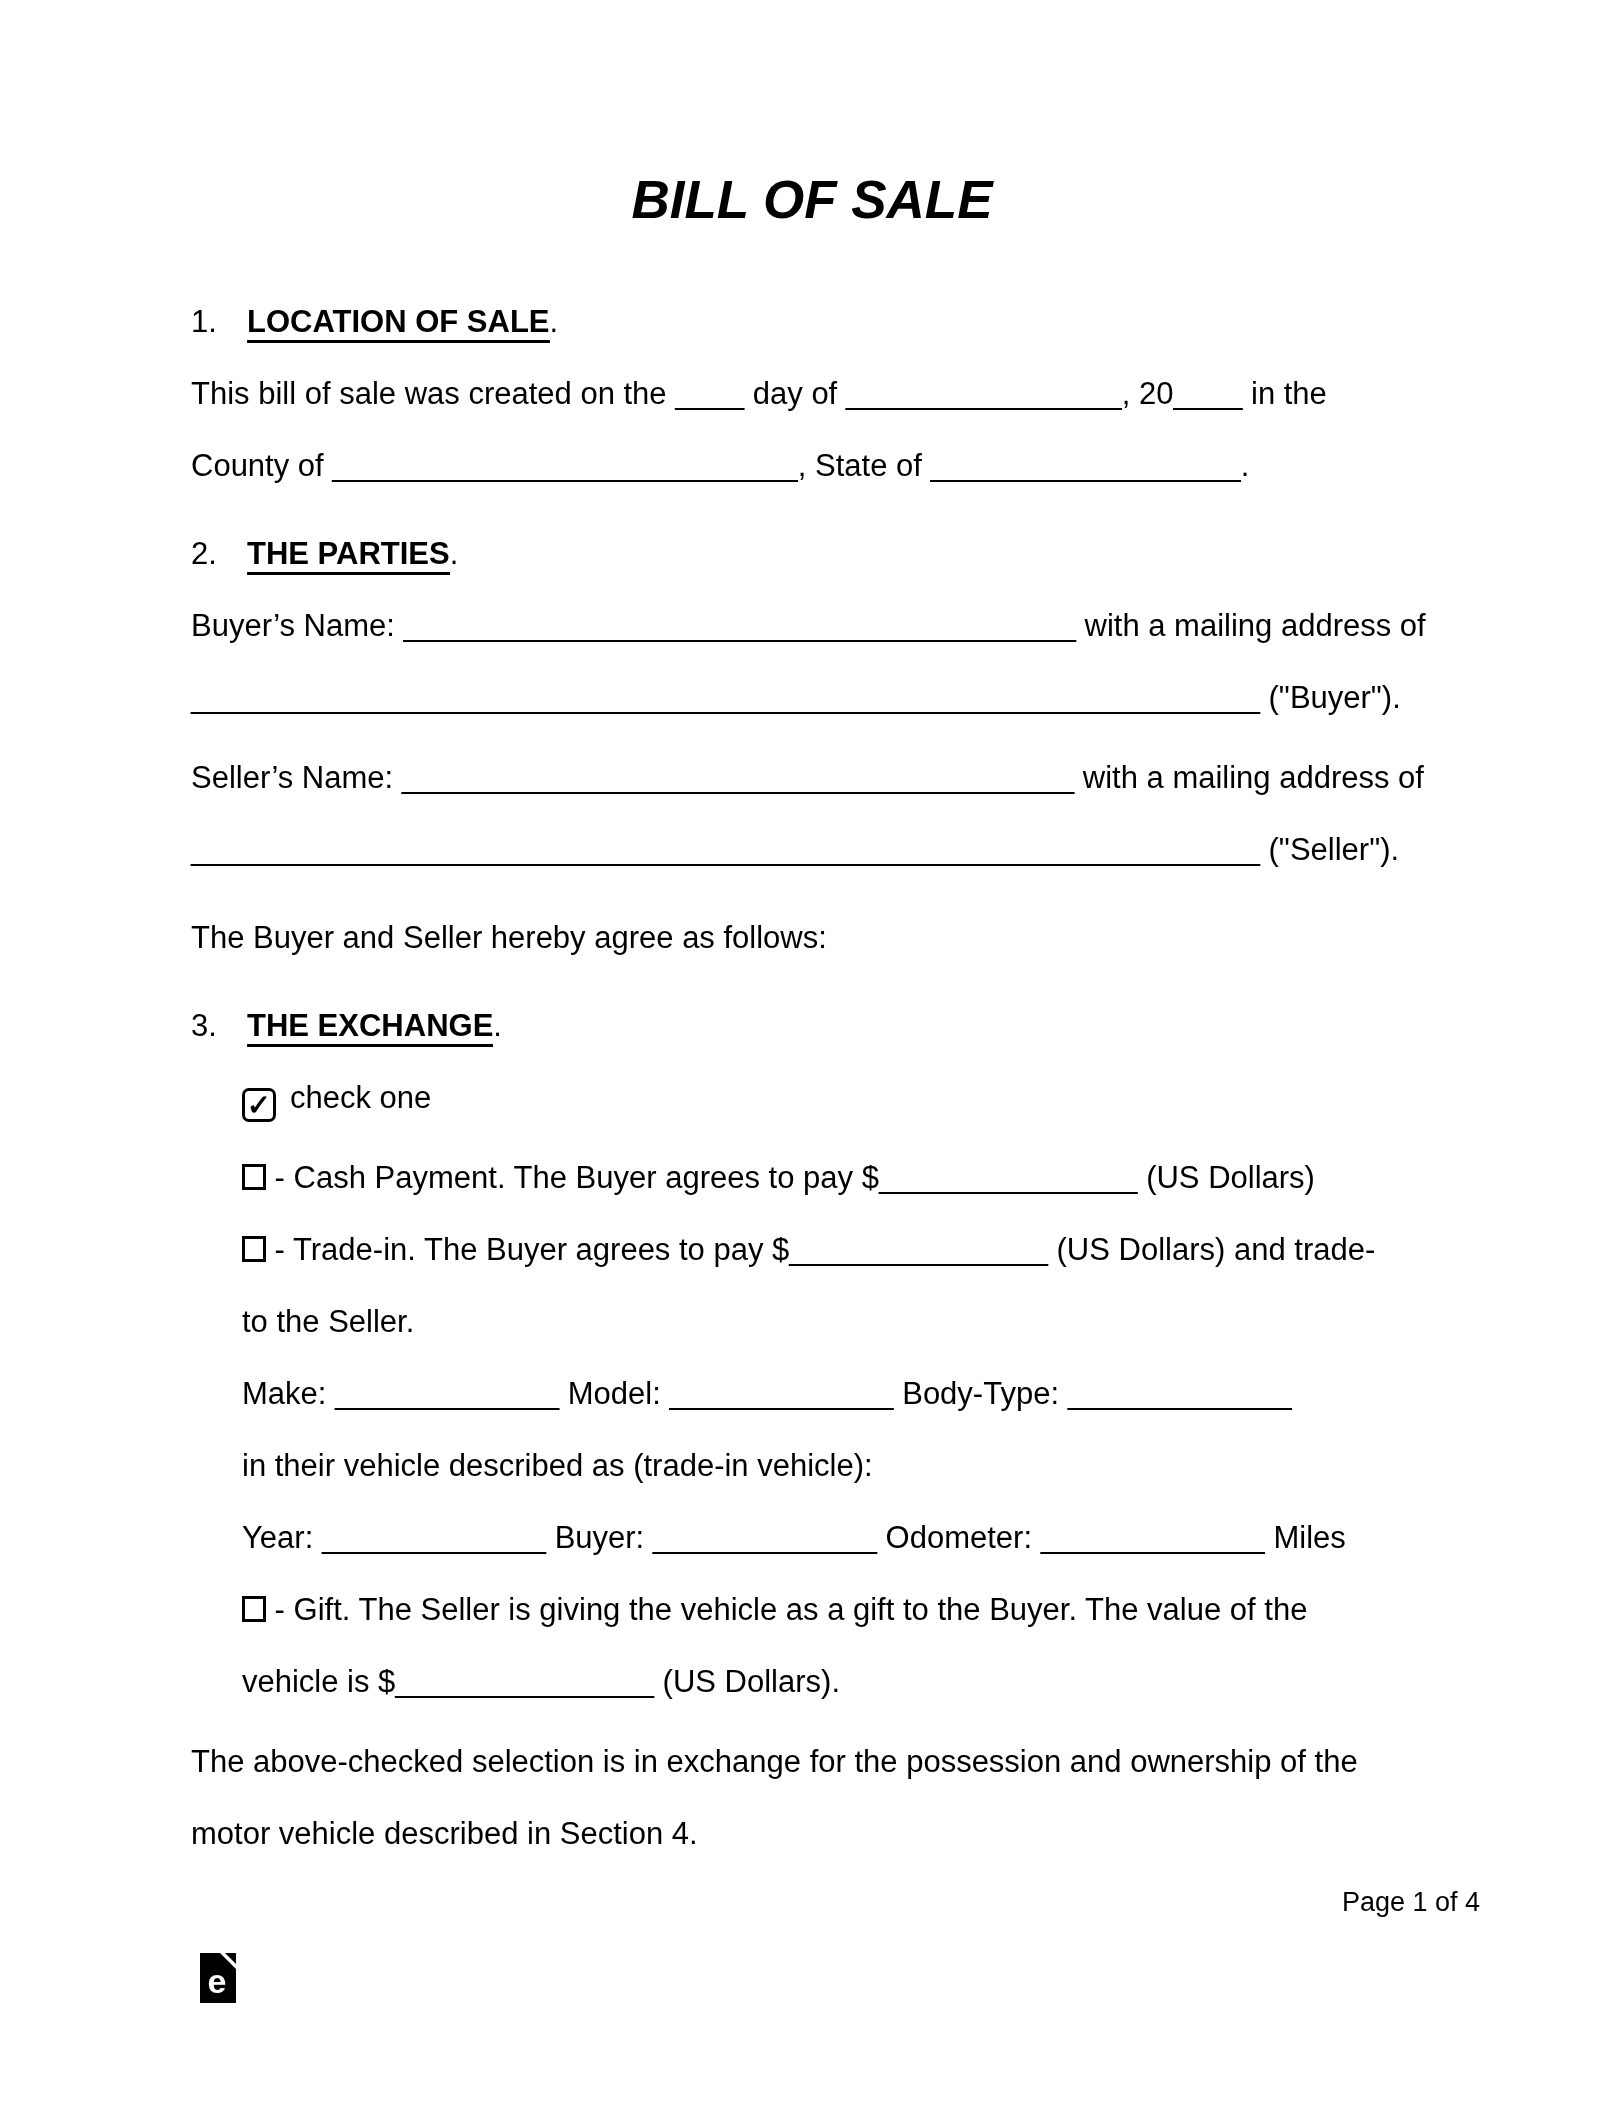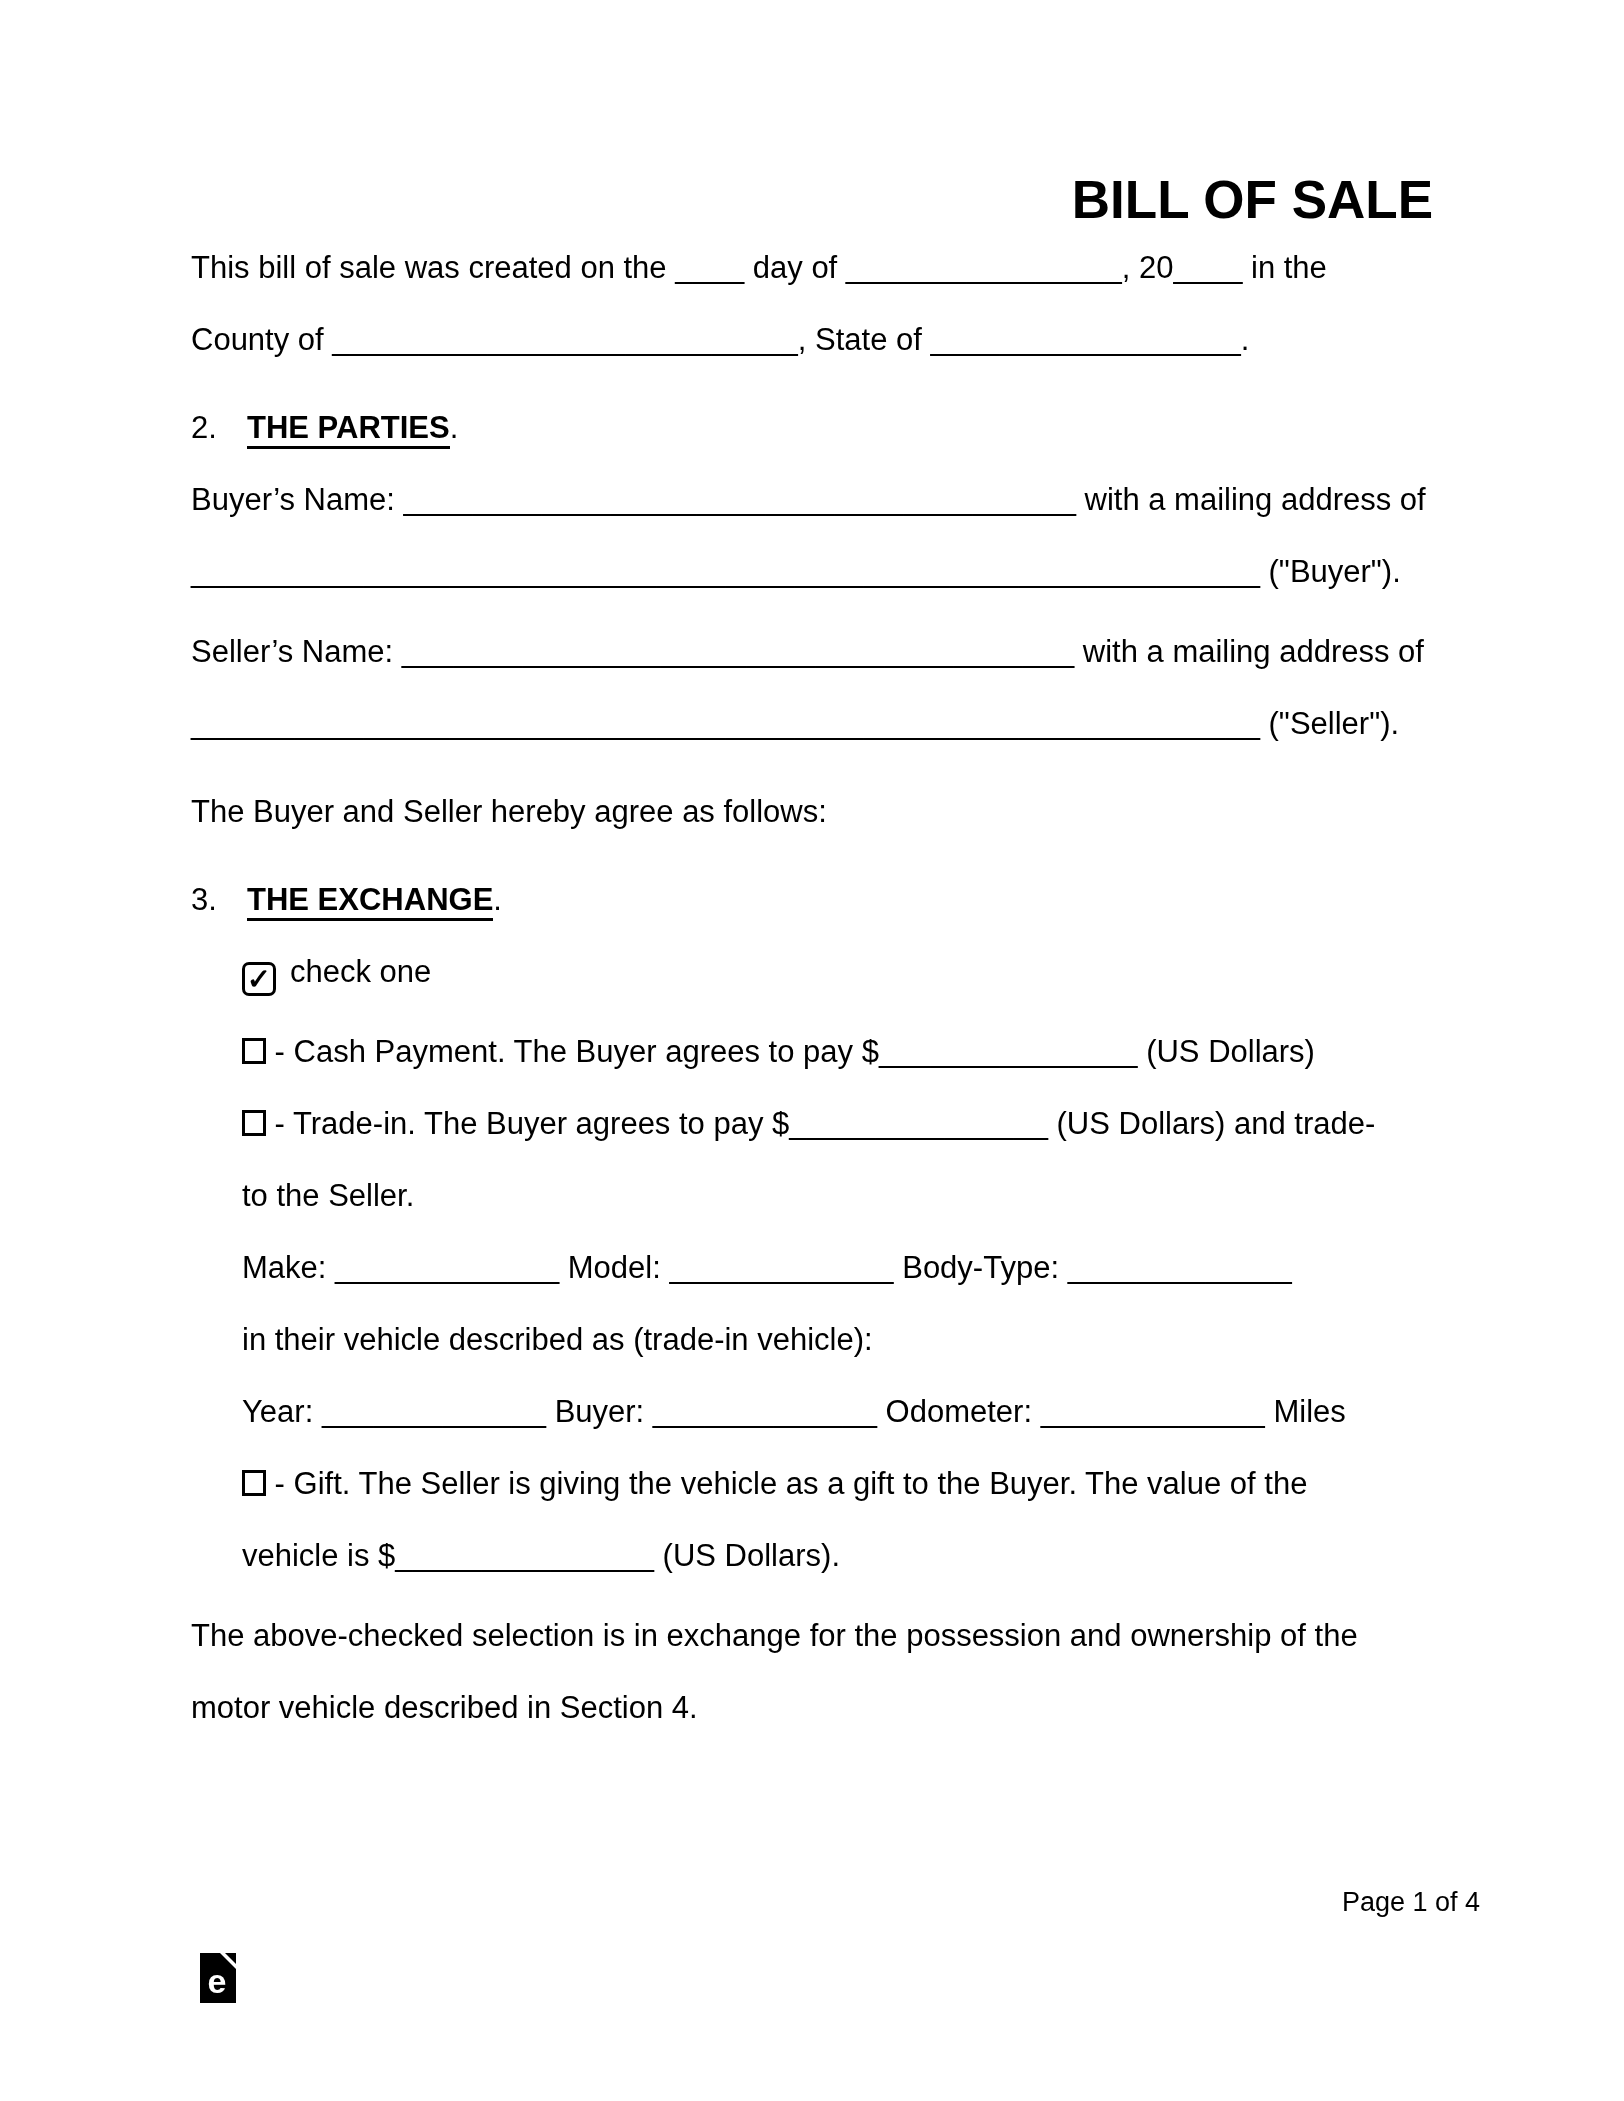--- a/index.html
+++ b/index.html
@@ -1,19 +1,19 @@
 <!DOCTYPE html>
 <html><head>
 <meta charset="utf-8">
 <style>
   * { margin:0; padding:0; box-sizing:border-box; }
   html,body { background:#ffffff; }
   body { font-family:"Liberation Sans", sans-serif; color:#000; }
   .page { position:relative; width:1624px; height:2101px; background:#fff; padding:0 191px; overflow:hidden; }
-  .title { margin-top:168px; font-size:53px; line-height:64px; font-weight:bold; text-align:right; }
+  .title { margin-top:168px; font-size:53px; line-height:64px; font-weight:bold; text-align:center;font-style:italic; }
   .line { font-size:31px; line-height:72px; white-space:pre; }
   .first { margin-top:54px; }
   .gap-lg { margin-top:16px; }
   .gap-sm { margin-top:8px; }
   .sub { padding-left:51px; }
   .num { display:inline-block; width:56px; }
   .hd { font-weight:bold; border-bottom:3px solid #000; padding-bottom:1px; }
   .b { font-weight:normal; }
   .blank { letter-spacing:0; }
   .cb { display:inline-block; width:24px; height:26px; border:3px solid #000; vertical-align:-2px; }
@@ -23,20 +23,21 @@
   .footer-logo { position:absolute; left:200px; top:1953px; }
   .footer-page { position:absolute; top:1886px; right:144px; font-size:27px; line-height:32px; }
 </style>
 </head>
 <body>
 
 <div class="page">
 
   <div class="title">BILL OF SALE</div>
 
+  <div class="line first"><span class="num">1.</span><span class="hd">LOCATION OF SALE</span><span>.</span></div>
 
   <div class="line"><span>This bill of sale was created on the </span><span class="blank">____</span><span> day of </span><span class="blank">________________</span><span>, 20</span><span class="blank">____</span><span> in the</span></div>
 
   <div class="line"><span>County of </span><span class="blank">___________________________</span><span>, State of </span><span class="blank">__________________</span><span>.</span></div>
 
   <div class="line gap-lg"><span class="num">2.</span><span class="hd">THE PARTIES</span><span>.</span></div>
 
   <div class="line"><span class="b">Buyer’s Name</span><span>: </span><span class="blank">_______________________________________</span><span> with a mailing address of</span></div>
 
   <div class="line"><span class="blank">______________________________________________________________</span><span> ("Buyer").</span></div>

